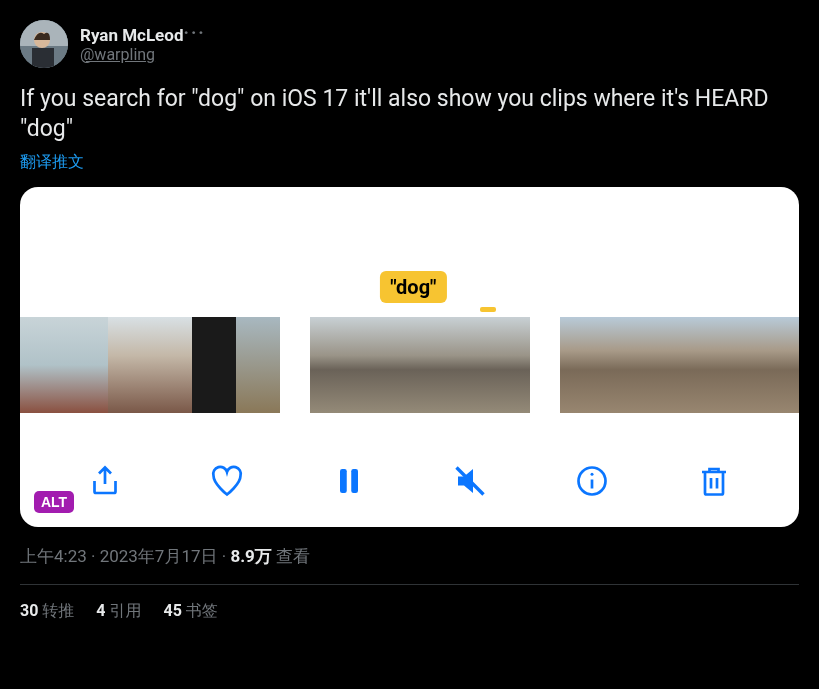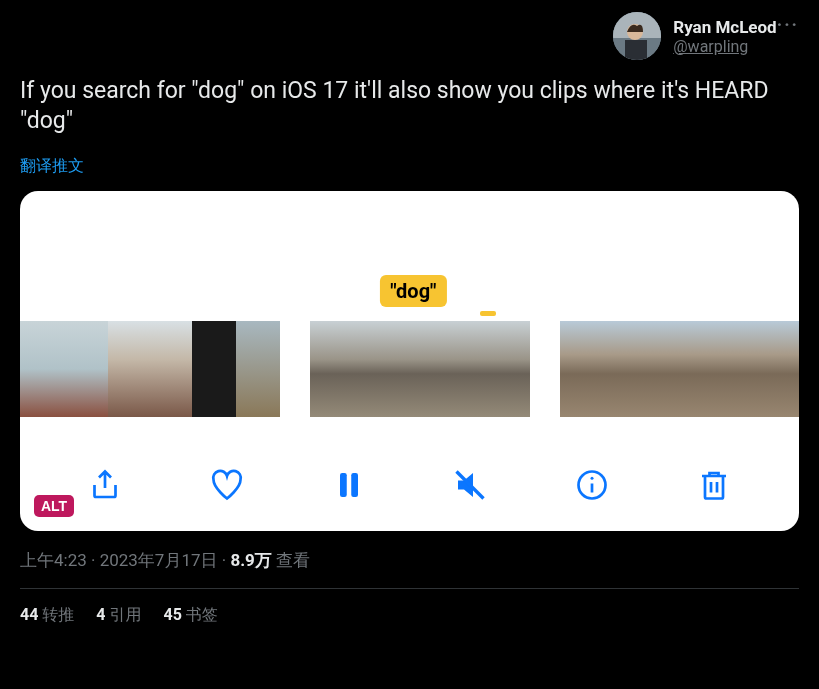--- a/index.html
+++ b/index.html
@@ -11,21 +11,22 @@
     color: #e7e9ea;
     overflow: hidden;
     position: relative;
   }
   .tweet {
     padding: 12px 20px 0 20px;
   }
   .header {
     display: flex;
     align-items: flex-start;
-    justify-content: flex-end;
+    justify-content: flex-start;
+    margin-top: 8px;
   }
   .header-left {
     display: flex;
     gap: 12px;
   }
   .avatar {
     width: 48px;
     height: 48px;
     border-radius: 50%;
     background: #7a8a94;
@@ -39,21 +40,21 @@
   .handle { font-size: 16px; color: #71767b; text-decoration: underline; }
   .more { color: #71767b; letter-spacing: 2px; font-weight: 700; font-size: 18px; padding-top: 2px;}
   .body-text {
     margin-top: 16px;
     font-size: 23px;
     line-height: 1.3;
     color: #e7e9ea;
   }
   .translate-link {
     display: inline-block;
-    margin-top: 20px;
+    margin-top: 8px;
     color: #1d9bf0;
     font-size: 16px;
   }
   .media-card {
     margin-top: 14px;
     background: #fff;
     border-radius: 18px;
     width: 100%;
     height: 340px;
     position: relative;
@@ -131,21 +132,21 @@
     color: #0b76ff;
     display: flex;
     align-items: center;
     justify-content: center;
   }
   .tb-icon svg { width: 100%; height: 100%; }
   .alt-badge {
     position: absolute;
     left: 14px;
     bottom: 14px;
-    background: #be185d;
+    background: #a21caf;
     color: #fff;
     font-size: 14px;
     font-weight: 700;
     padding: 3px 7px;
     border-radius: 5px;
     font-family: sans-serif;
   }
   .meta-row {
     margin-top: 18px;
     font-size: 17px;
@@ -266,18 +267,18 @@
     <div class="alt-badge">ALT</div>
   </div>
 
   <div class="meta-row">
     <span>上午4:23</span><span> · </span><span>2023年7月17日</span><span> · </span><span class="bold">8.9万</span><span> 查看</span>
   </div>
 
   <div class="divider"></div>
 
   <div class="stats-row">
-    <div><span class="num">44</span><span> 转推</span></div>
+    <div><span class="num">30</span><span> 转推</span></div>
     <div><span class="num">4</span><span> 引用</span></div>
     <div><span class="num">45</span><span> 书签</span></div>
   </div>
 
 </div>
 
 </body></html>

